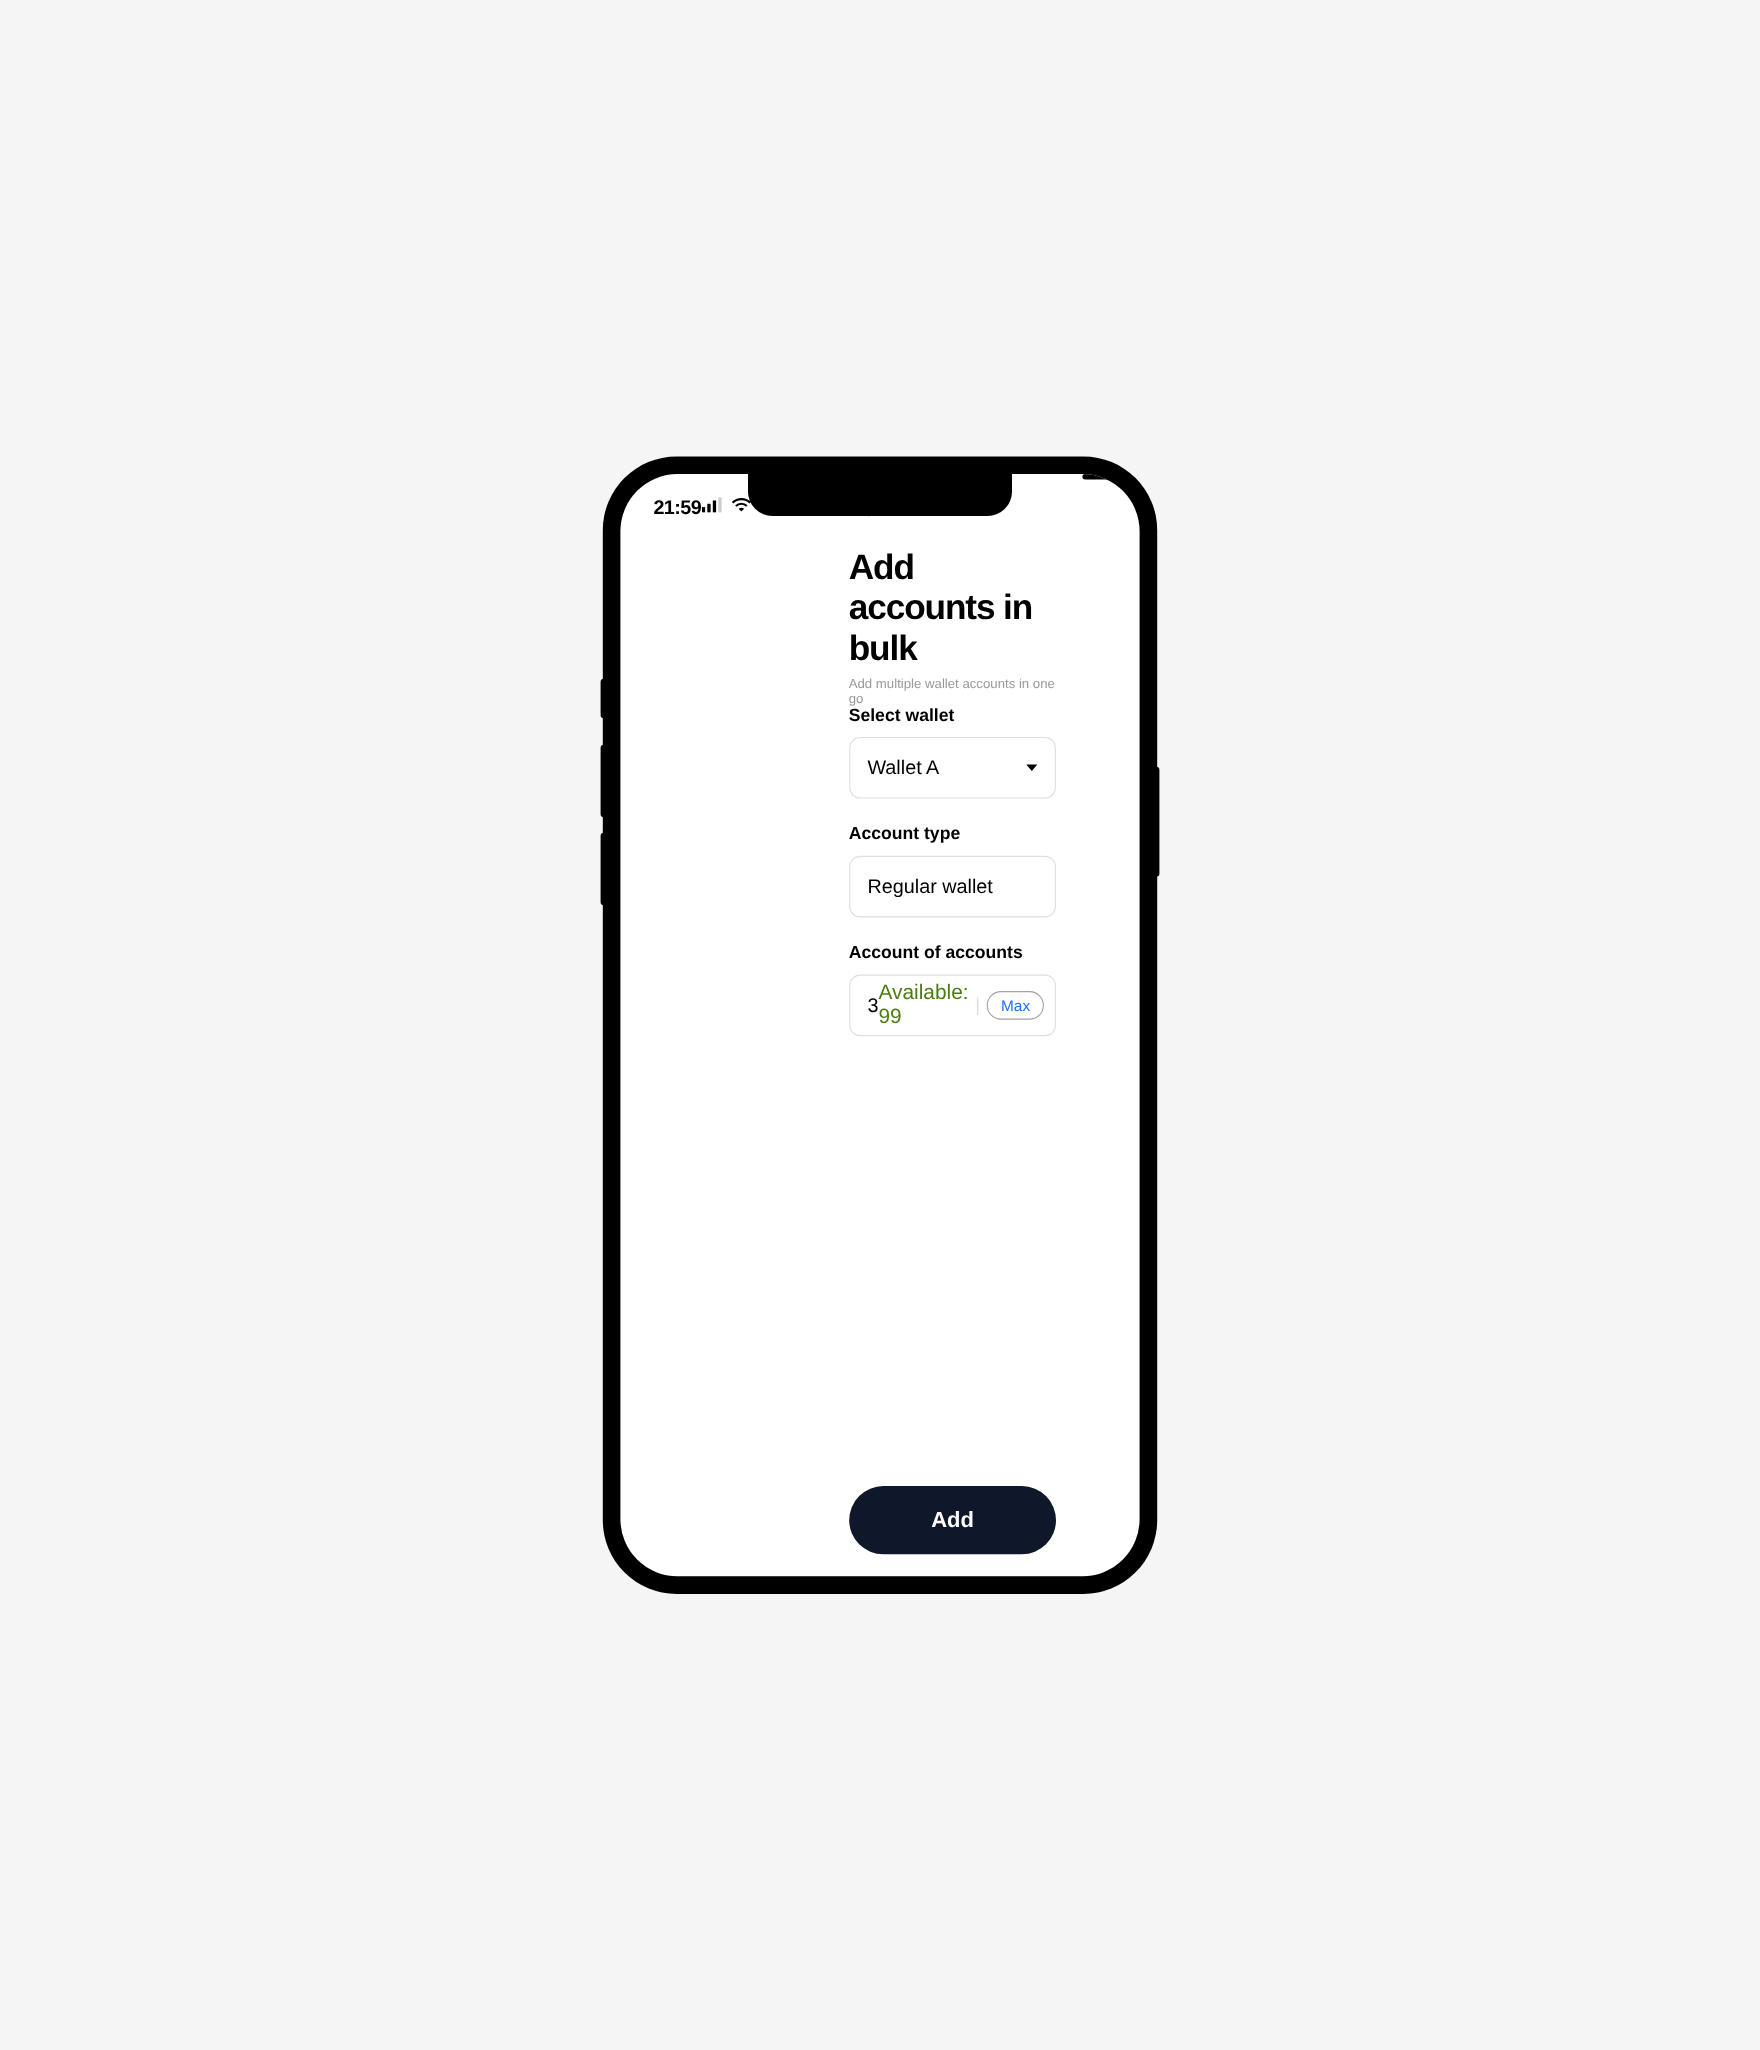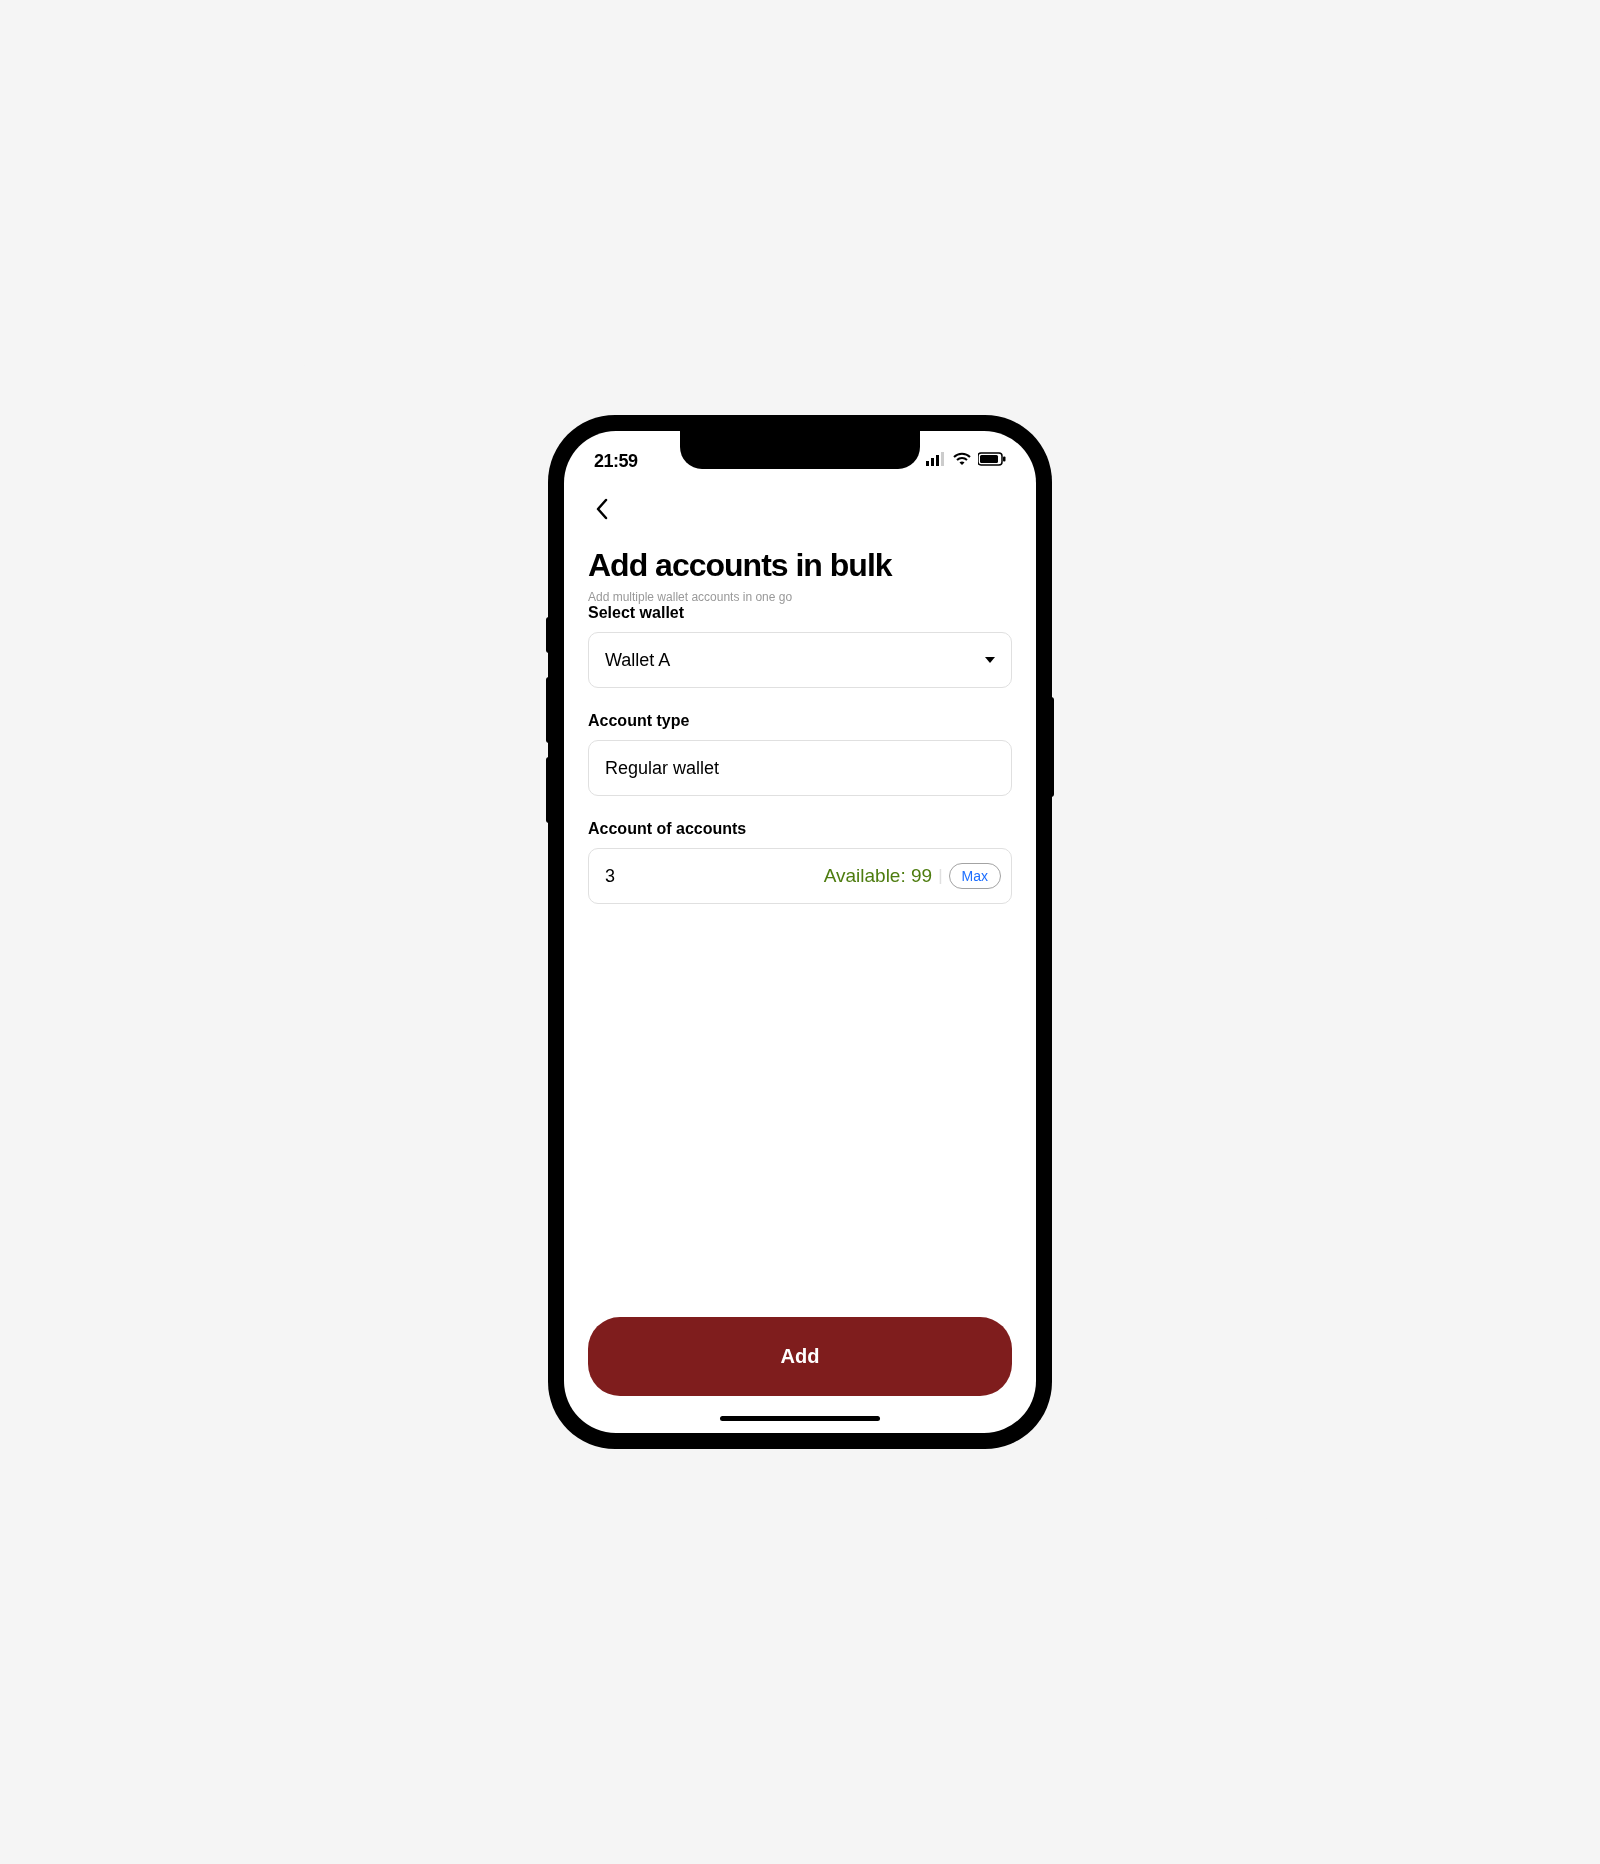--- a/index.html
+++ b/index.html
@@ -72,21 +72,21 @@
       border-radius: 0 3px 3px 0;
     }
     .screen {
       width: 100%;
       height: 100%;
       background: #fff;
       border-radius: 52px;
       overflow: hidden;
       position: relative;
       display: flex;
-      flex-direction: column;
+      flex-direction: row;
     }
     .notch {
       position: absolute;
       top: 0;
       left: 50%;
       transform: translateX(-50%);
       width: 240px;
       height: 38px;
       background: #000;
       border-radius: 0 0 22px 22px;
@@ -211,22 +211,22 @@
       color: #1e6fff;
       font-weight: 500;
       cursor: pointer;
       background: #fff;
     }
     .spacer {
       flex: 1;
     }
     .add-btn {
       width: 100%;
-      height: 79px;
-      background: #7f1d1d;
+      height: 62px;
+      background: #0f172a;
       color: #fff;
       border: none;
       border-radius: 32px;
       font-size: 20px;
       font-weight: 600;
       cursor: pointer;
       margin-bottom: 20px;
     }
     .home-indicator {
       width: 160px;

